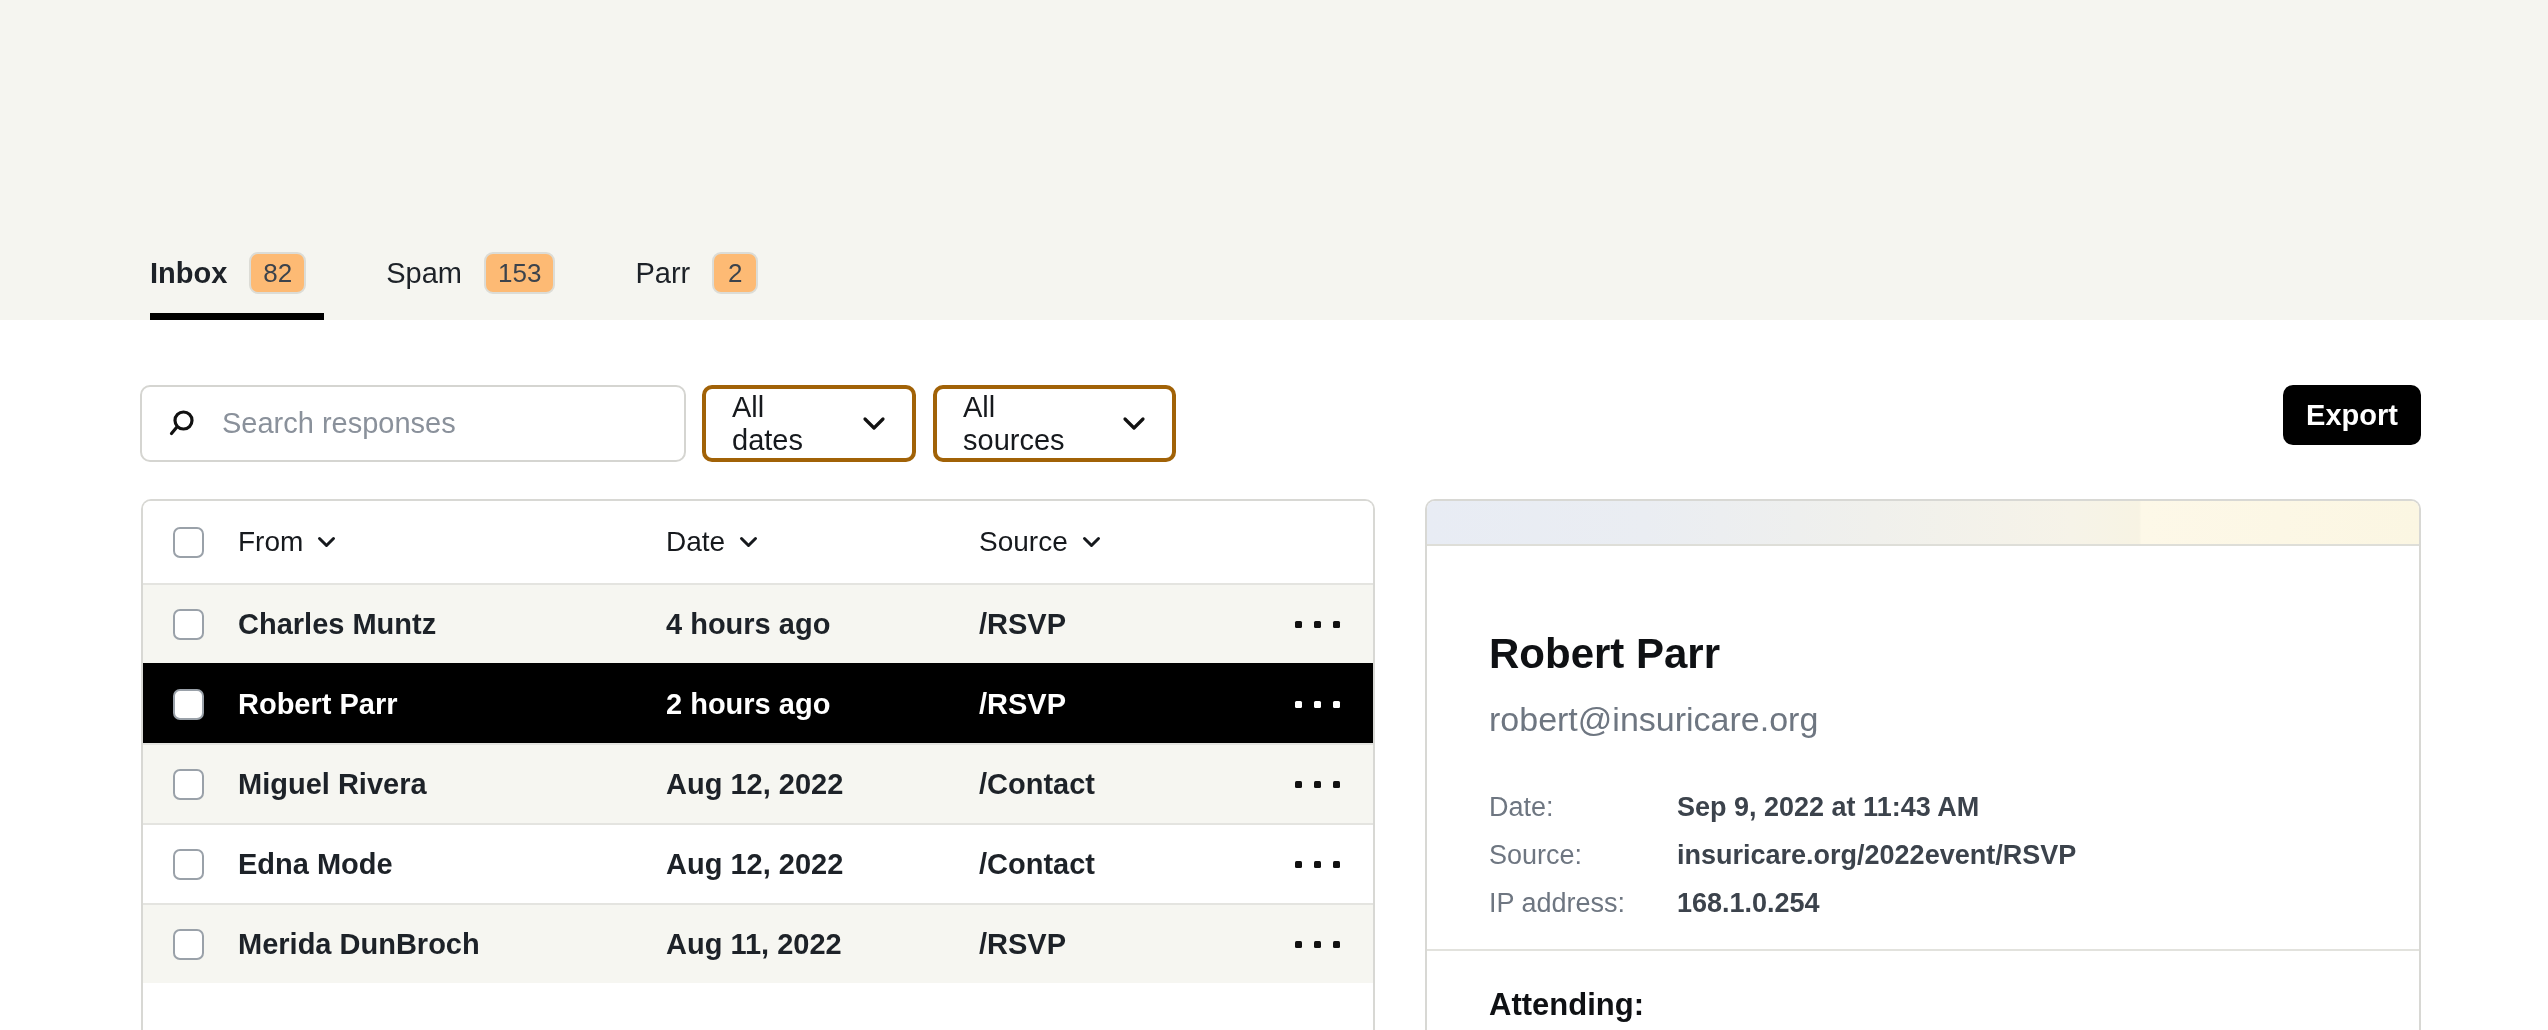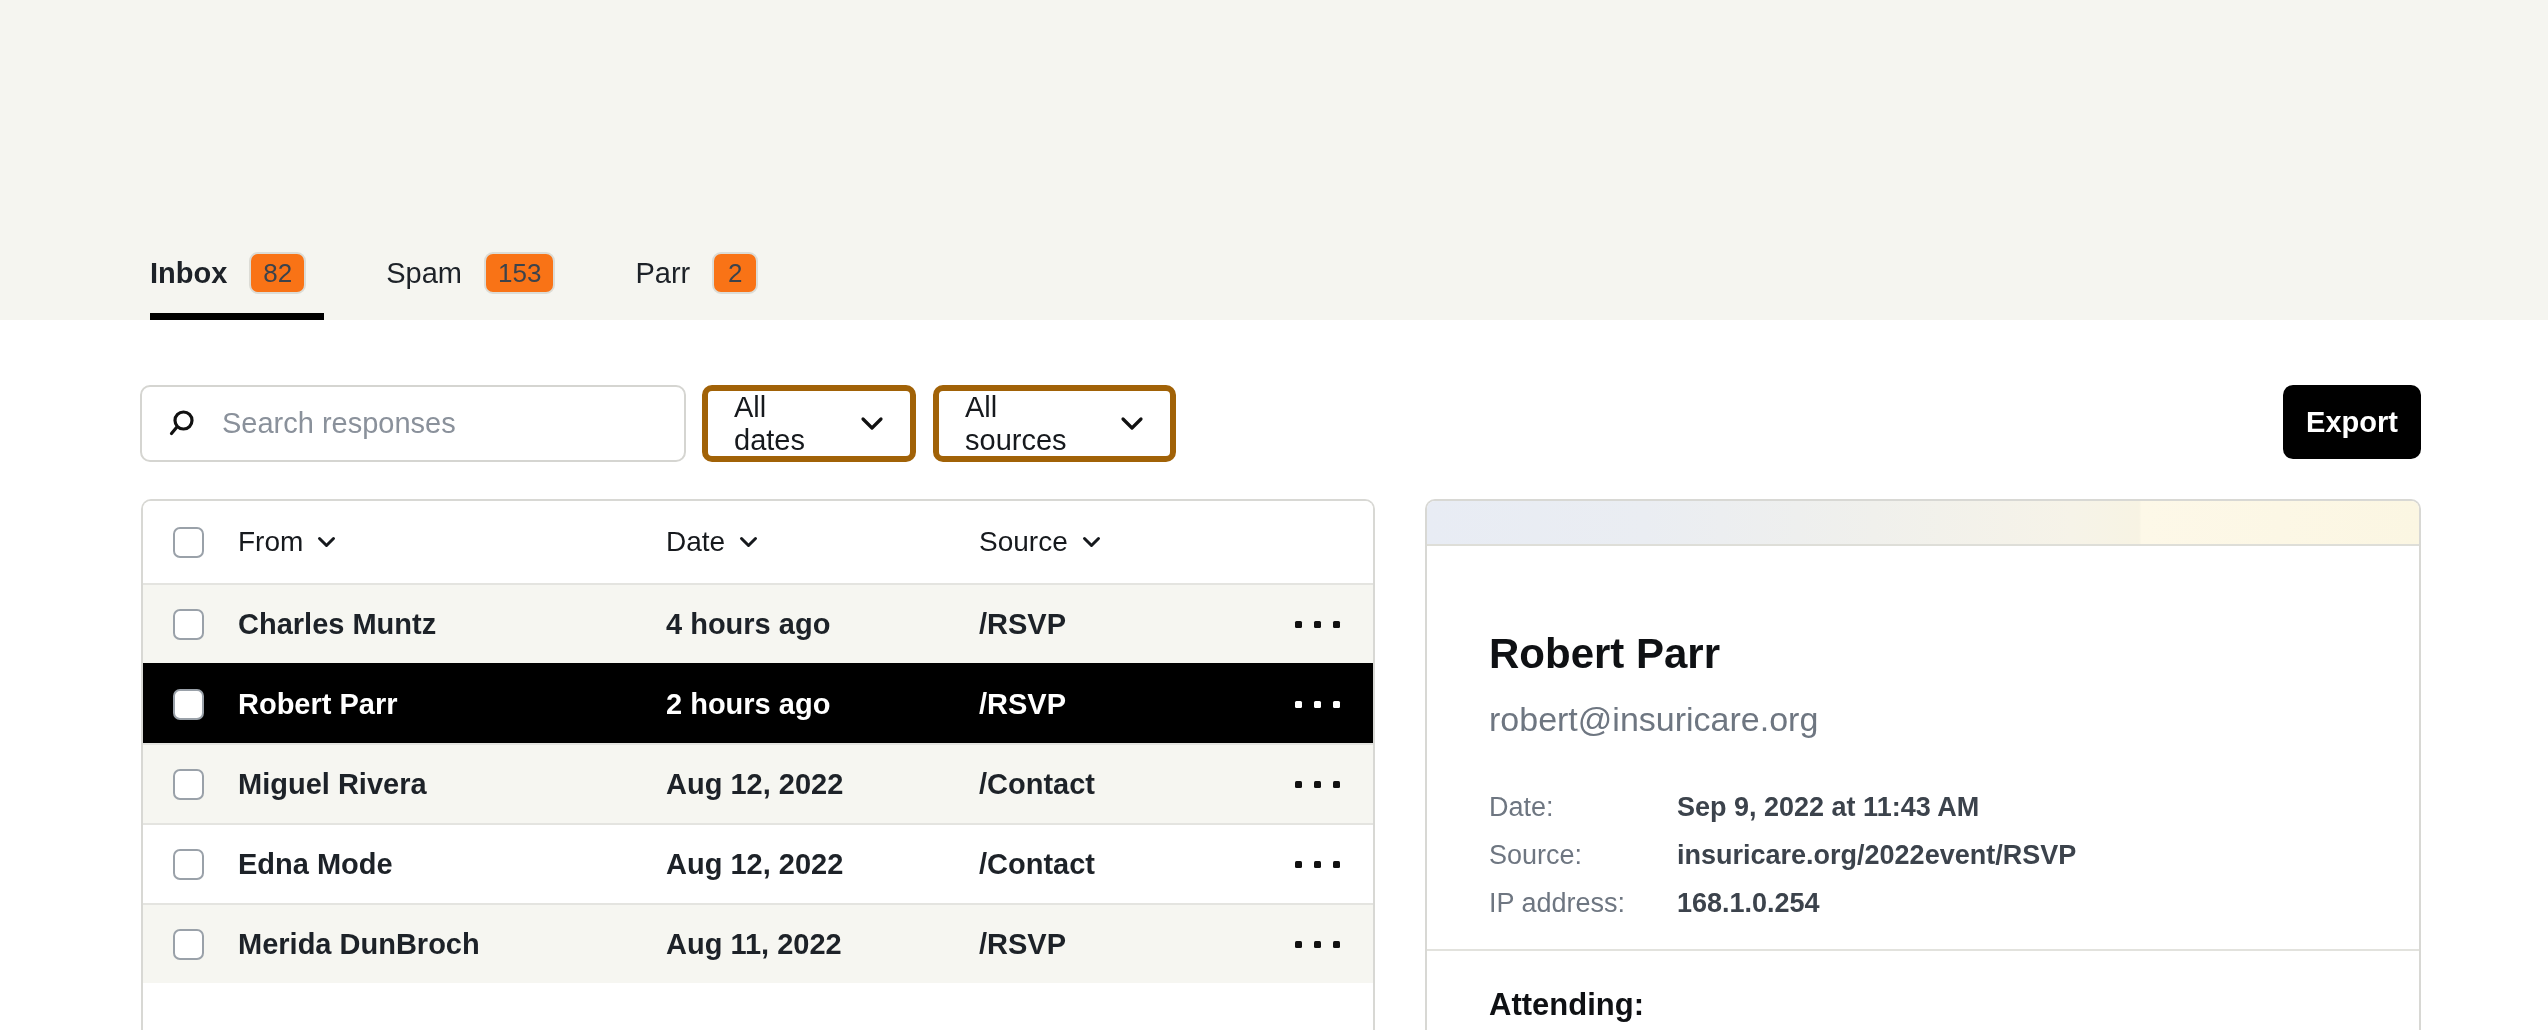--- a/index.html
+++ b/index.html
@@ -26,46 +26,46 @@
     padding:0 18px 26px 0; cursor:pointer; position:relative;
     font-size:29px; color:#1d2228;
   }
   .tab.active { font-weight:700; }
   .tab.active::after {
     content:""; position:absolute; left:0; right:0; bottom:0; height:7px; background:#000;
   }
   .tab-badge {
     display:inline-flex; align-items:center; justify-content:center;
     min-width:46px; height:42px; padding:0 12px;
-    border:2px solid #dcdcd6; border-radius:9px; background:#f97316;
+    border:2px solid #dcdcd6; border-radius:9px; background:#fdba74;
     font-size:26px; font-weight:400; color:#3c434c;
   }
 
   
   .toolbar { position:absolute; top:385px; left:0; width:2548px; height:77px; }
   .search-box {
     position:absolute; left:140px; top:0; width:546px; height:77px;
     background:#fff; border:2px solid #d5d5d1; border-radius:10px;
     display:flex; align-items:center; padding:0 24px; gap:24px;
   }
   .search-box input {
     border:none; outline:none; background:transparent; flex:1;
     font-family:inherit; font-size:29px; color:#be185d;
   }
   .search-box input::placeholder { color:#8a919b; }
   .select {
     position:absolute; top:0; height:77px;
-    background:#fff; border:6px solid #a16207; border-radius:10px;
+    background:#fff; border:4px solid #a16207; border-radius:10px;
     display:flex; align-items:center; justify-content:space-between;
     padding:0 26px; font-size:29px; color:#16191d; cursor:pointer; gap:24px;
   }
   .select-dates { left:702px; width:214px; }
   .select-sources { left:933px; width:243px; }
   .export-btn {
-    position:absolute; right:127px; top:0; width:138px; height:74px;
+    position:absolute; right:127px; top:0; width:138px; height:60px;
     background:#000; color:#fff; border:none; border-radius:10px;
     font-family:inherit; font-size:29px; font-weight:700; cursor:pointer;
   }
 
   
   .table {
     position:absolute; left:141px; top:499px; width:1234px; height:560px;
     background:#fff; border:2px solid #d8d8d4; border-bottom:none;
     border-radius:10px 10px 0 0; overflow:hidden;
   }

